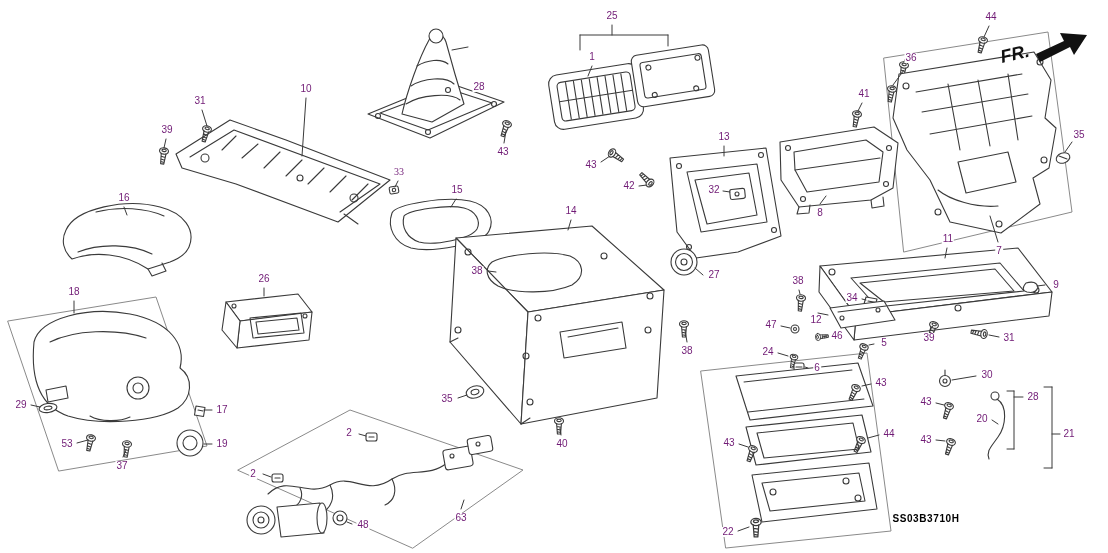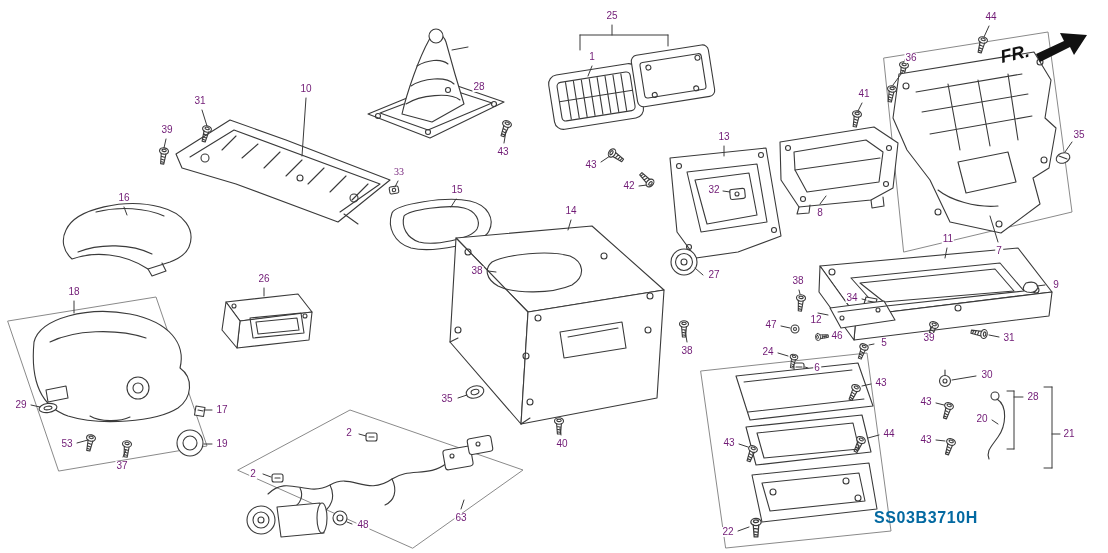--- a/index.html
+++ b/index.html
@@ -2,21 +2,21 @@
 <html><head>
 <meta charset="utf-8">
 <style>
   html,body{margin:0;padding:0;background:#ffffff;}
   #diagram{position:relative;width:1108px;height:553px;background:#fff;overflow:hidden;
            font-family:"Liberation Sans",sans-serif;}
   #art{position:absolute;left:0;top:0;}
   .part-label{position:absolute;transform:translate(-50%,-50%);font-size:10px;line-height:1;
               color:#701a75;background:#fff;padding:0 1px;white-space:nowrap;}
   #diagram-code{position:absolute;left:926px;top:518px;transform:translate(-50%,-50%);
-                font-weight:bold;font-size:16px;letter-spacing:.6px;color:#0369a1;}
+                font-weight:bold;font-size:10px;letter-spacing:.6px;color:#000000;}
 </style>
 </head>
 <body>
 
 <div id="diagram">
 
   <svg id="art" width="1108" height="553" viewBox="0 0 1108 553" style="stroke:#3a3a3a;fill:none;stroke-width:1.1;stroke-linecap:round;stroke-linejoin:round">
 
     <defs>
       <g id="screw">

